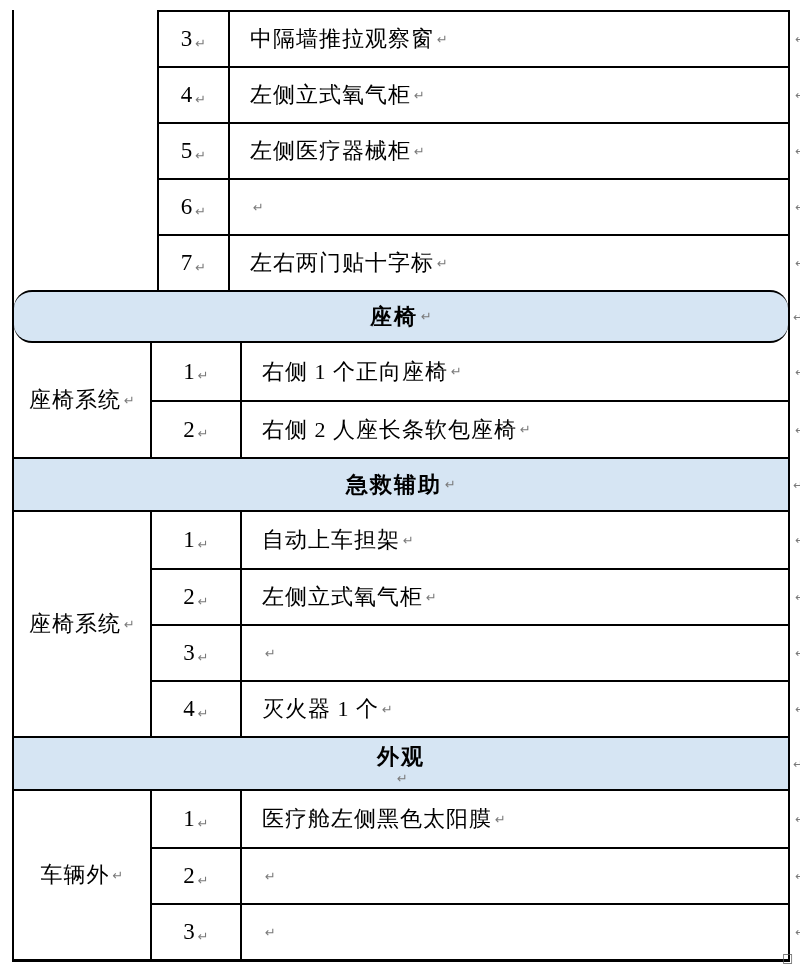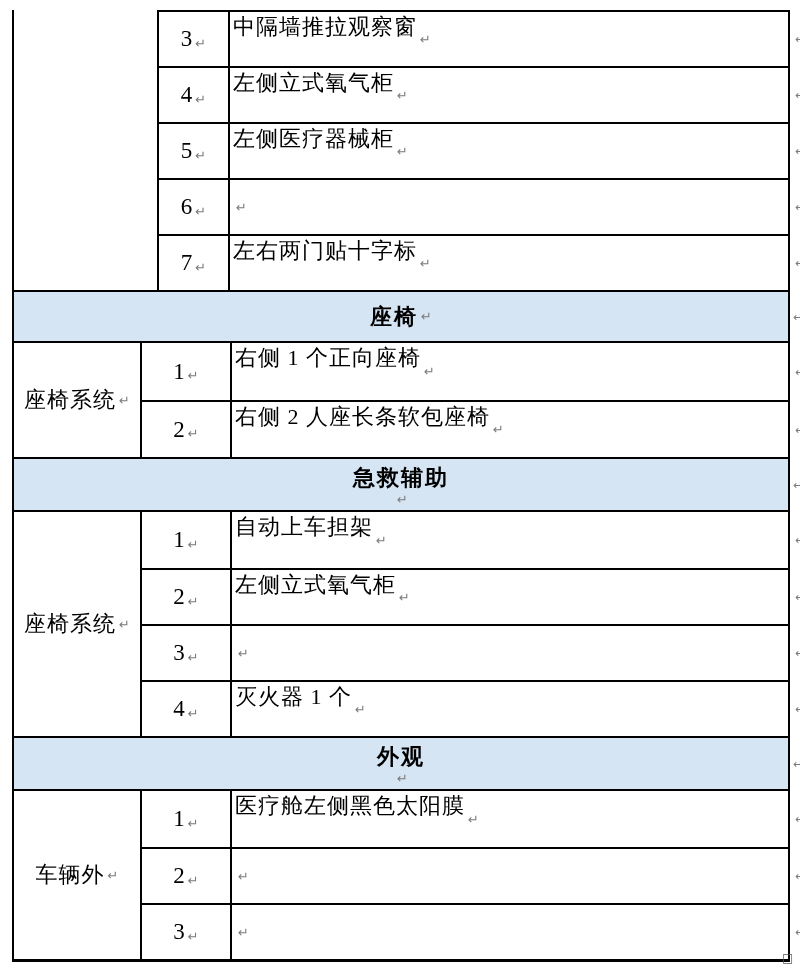--- a/index.html
+++ b/index.html
@@ -11,40 +11,40 @@
   .tbl {
     position: absolute; left: 12px; top: 10px; width: 778px;
     border-left: 2px solid #000; border-right: 2px solid #000; border-bottom: 3px solid #000;
   }
   .sec { display: flex; align-items: stretch; }
   .label-cell {
     border-right: 2px solid #000; display: flex; align-items: center; justify-content: center;
     font-size: 22px; letter-spacing: 1px;
   }
   .sec-top .label-cell { width: 145px; }
-  .sec-std .label-cell { width: 128px; }
+  .sec-std .label-cell { width: 138px; }
   .rows { flex: 1; display: flex; flex-direction: column; }
   .row { display: flex; position: relative; height: 56px; }
   .row + .row { border-top: 2px solid #000; }
   .sec-top .rows .row:first-child { border-top: 2px solid #000; }
   .sec-s2 .row { height: 57px; }
   .num-cell {
     border-right: 2px solid #000; display: flex; align-items: center; justify-content: center;
     font-size: 23px;
   }
   .sec-top .num-cell { width: 71px; }
   .sec-std .num-cell { width: 90px; }
-  .text-cell { flex: 1; display: flex; align-items: flex-start; padding-left: 3px; font-size: 22px; letter-spacing: 1px; }
+  .text-cell { flex: 1; display: flex; align-items: center; padding-left: 20px; font-size: 22px; letter-spacing: 1px; }
   .hdr {
     position: relative; background: #d6e5f3; border-top: 2px solid #000; border-bottom: 2px solid #000;
     display: flex; align-items: center; justify-content: center; font-size: 22px; font-weight: bold;
     letter-spacing: 2px;
   }
-  .hdr.h1 { height: 53px; }
-  .hdr.h2 { height: 55px; flex-direction: column; }
+  .hdr.h1 { height: 53px; border-radius: 18px; }
+  .hdr.h2 { height: 55px; }
   .hdr.h3 { height: 55px; flex-direction: column; }
   .pm {
     font-family: "DejaVu Sans", sans-serif; font-size: 13px; color: #7a7a7a;
     margin-left: 3px; font-weight: 400; letter-spacing: 0; align-self: center; line-height: 1;
   }
   .num-cell .pm { margin-top: 8px; }
   .rowmark {
     position: absolute; right: -17px; top: 50%; transform: translateY(-50%);
     font-family: "DejaVu Sans", sans-serif; font-size: 12px; color: #7a7a7a; font-weight: 400;
   }

